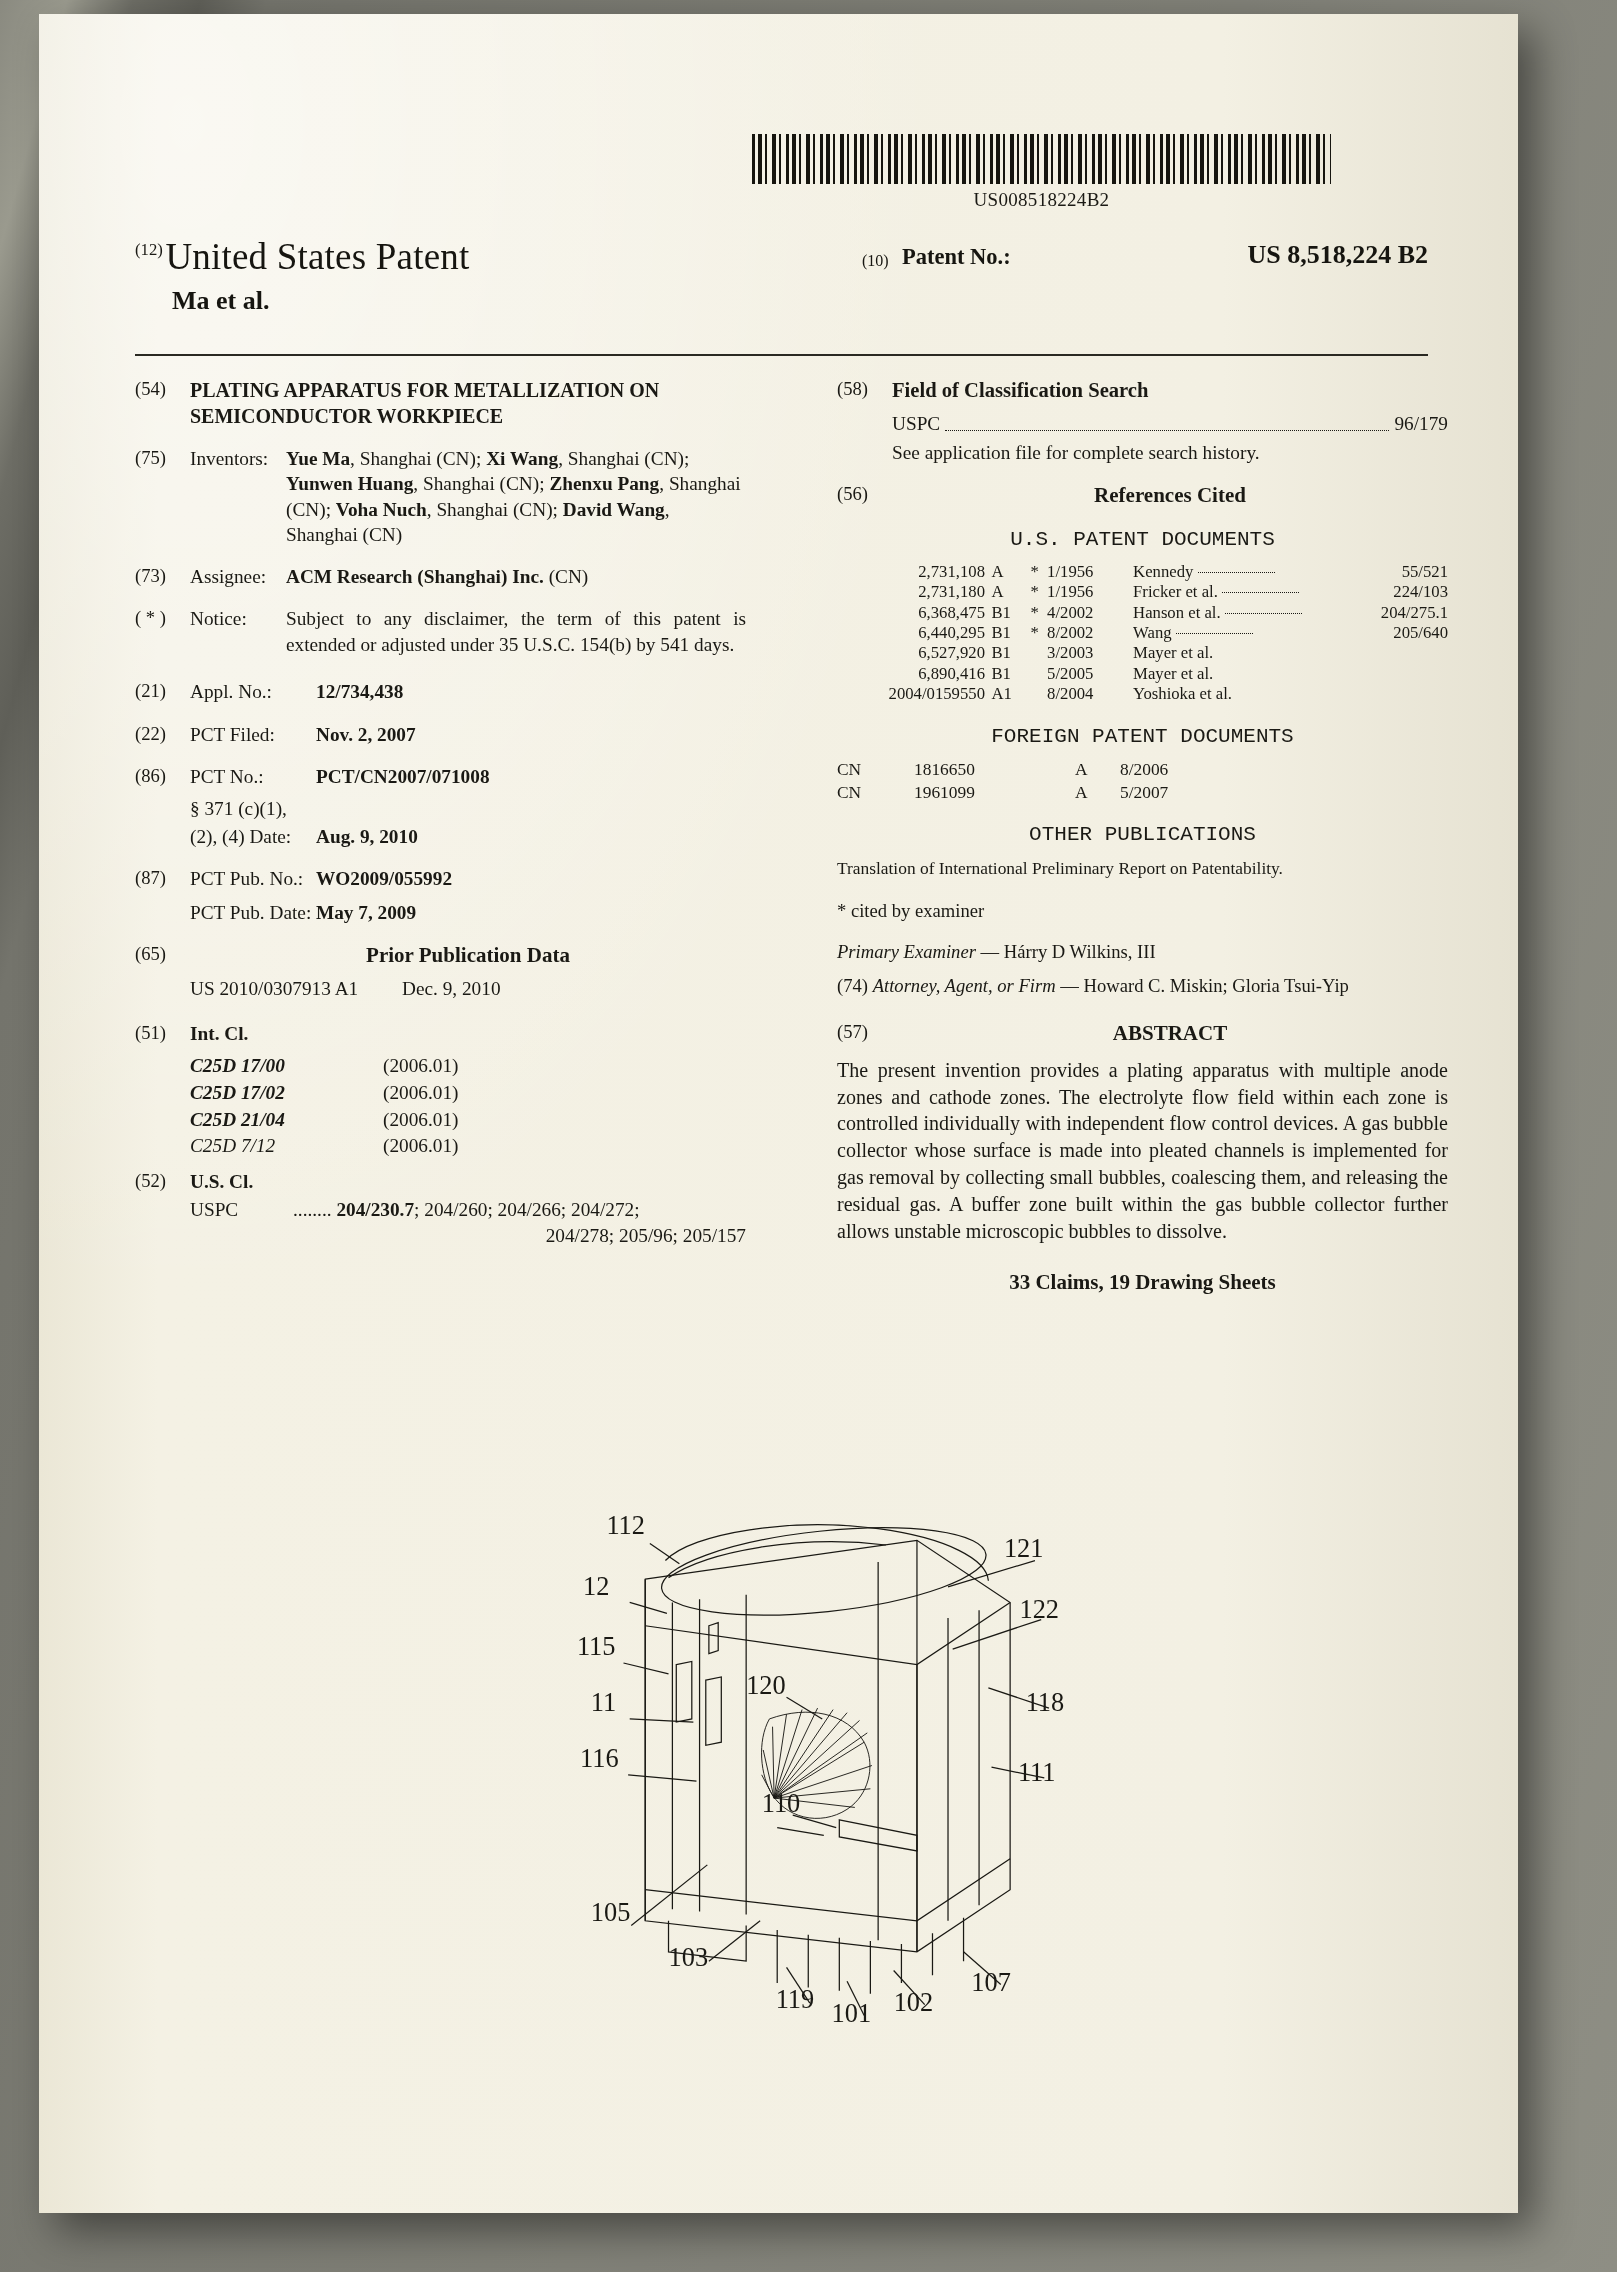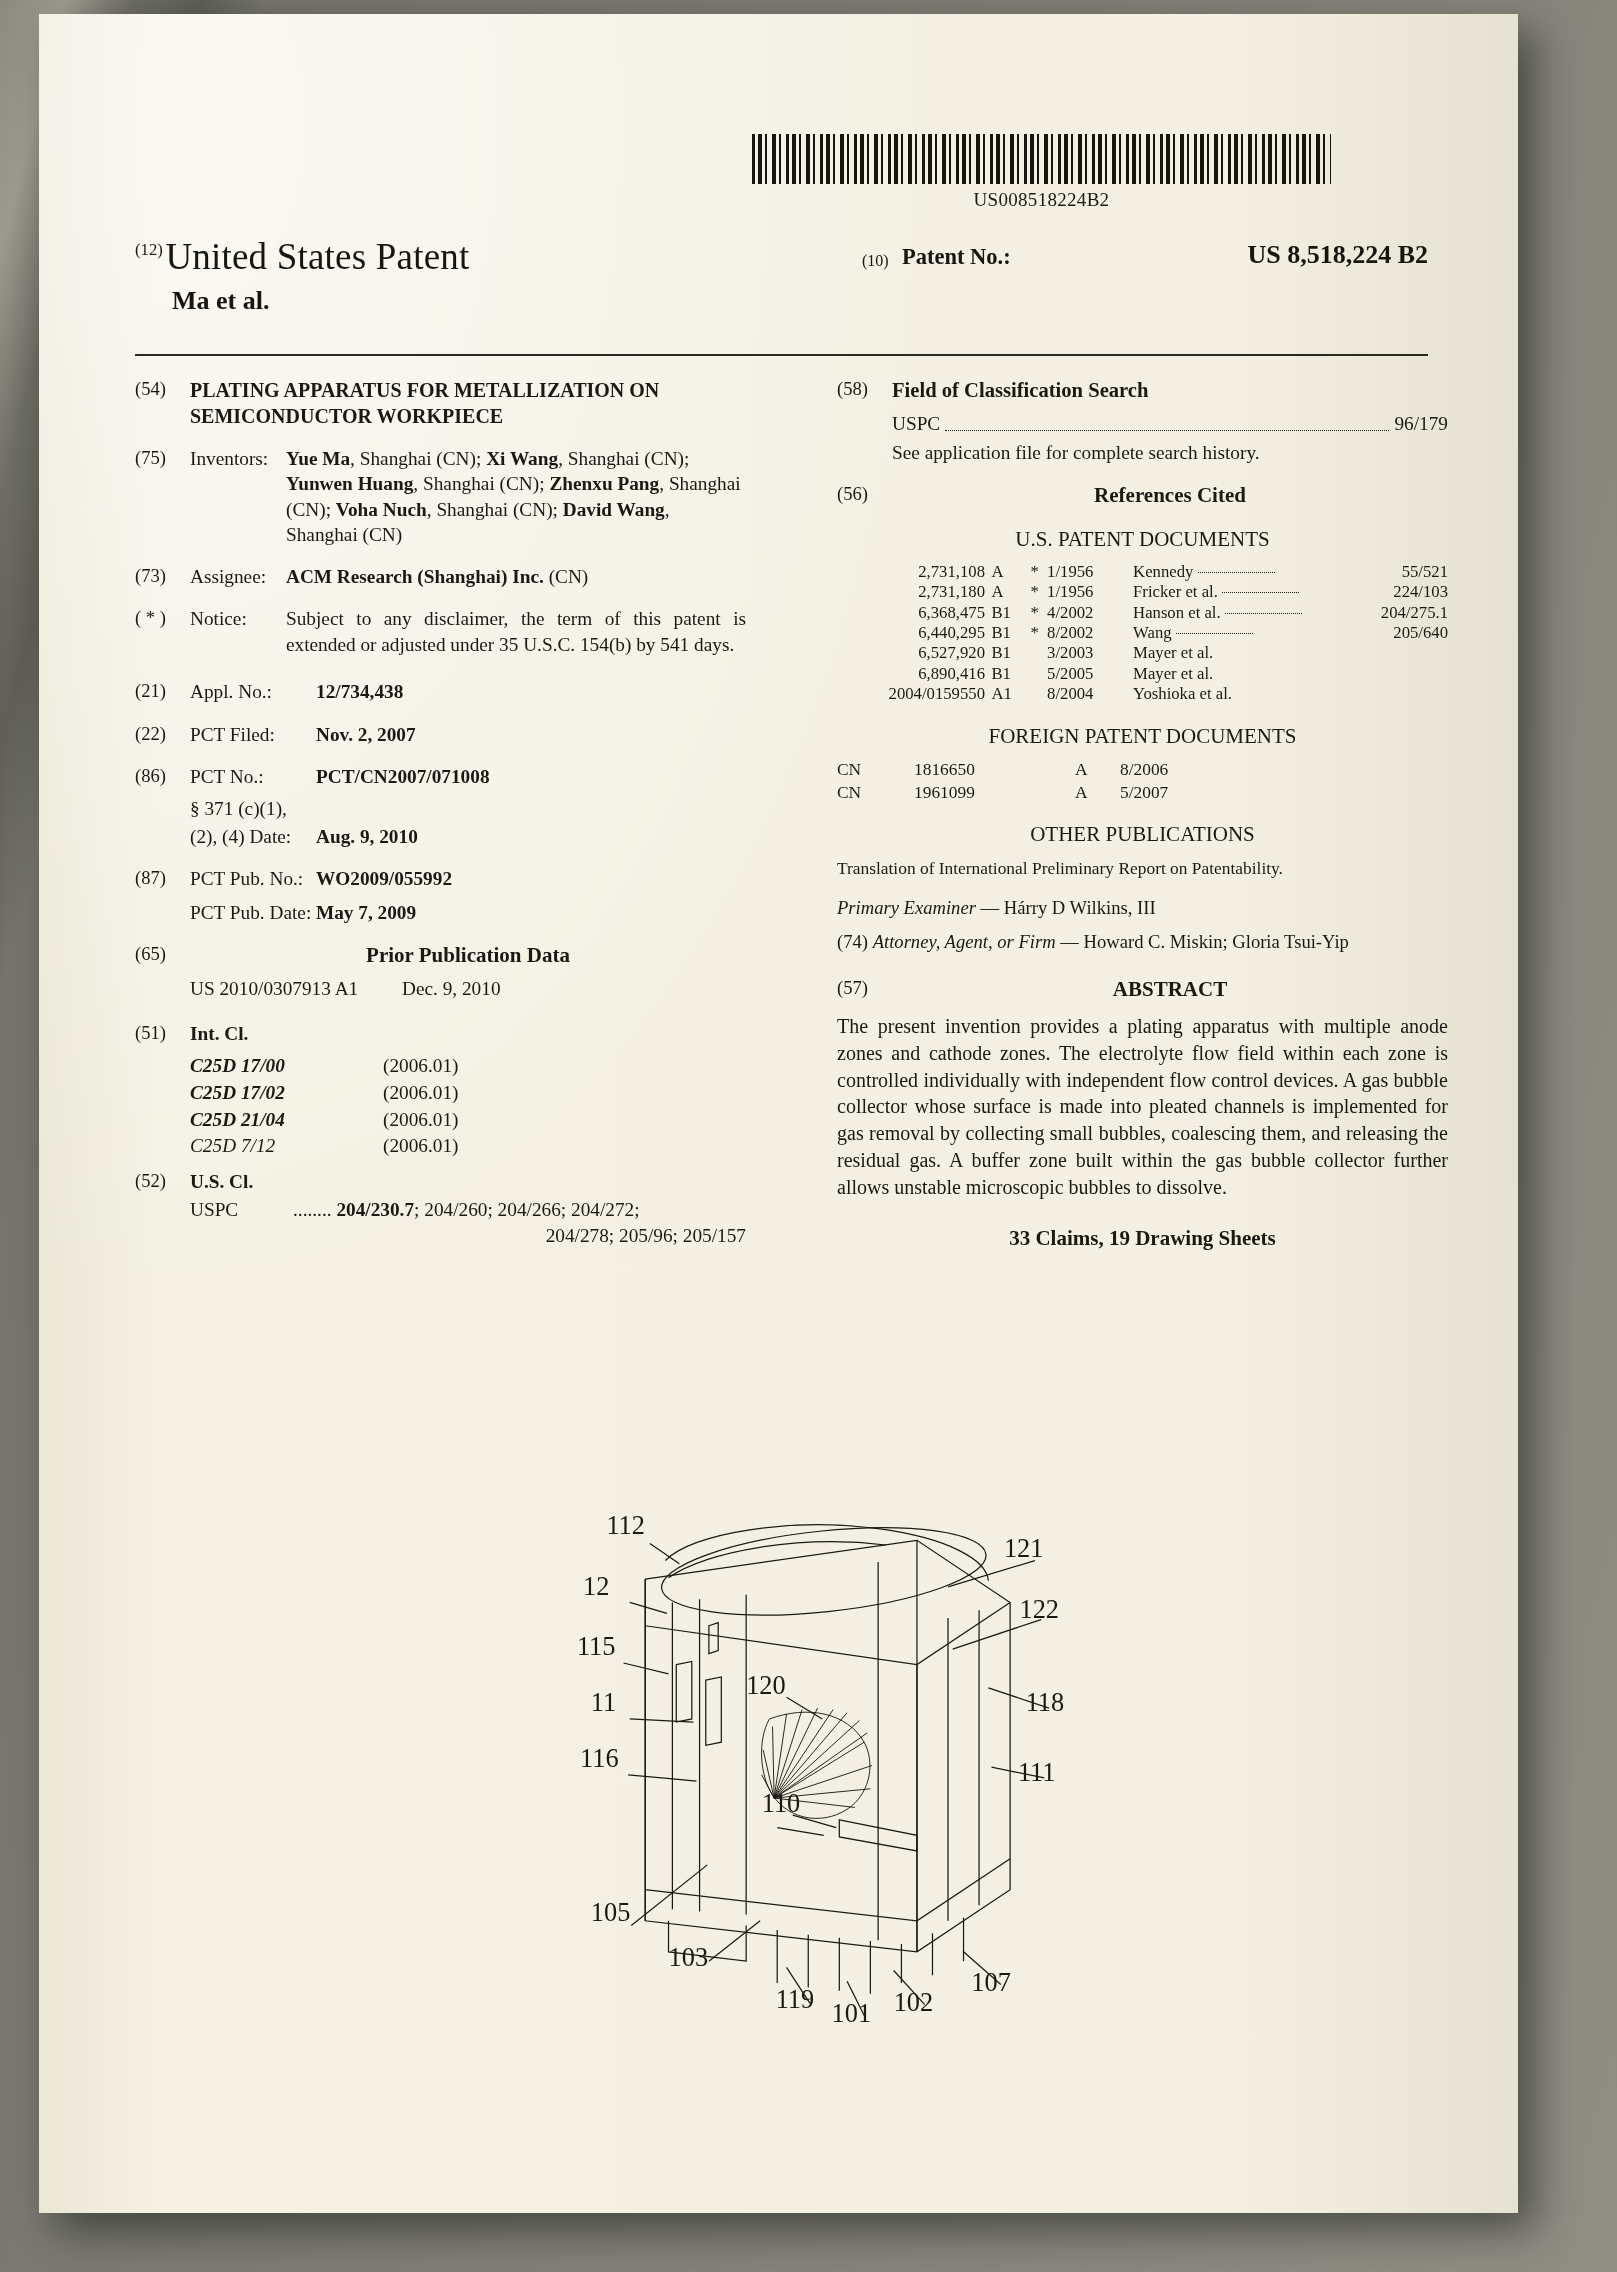--- a/index.html
+++ b/index.html
@@ -219,20 +219,21 @@
   .f-cc { width: 77px; flex: none; }
   .f-no { width: 161px; flex: none; }
   .f-kind { width: 45px; flex: none; }
   .f-date { flex: none; }
 
   .section-center {
     text-align: center;
     font-weight: bold;
     font-size: 21px;
     margin: 14px 0 7.7px 0;
+    font-family: Liberation Mono, monospace;
   }
   .section-center.plain { font-weight: normal; }
 
   .para {
     font-size: 20px;
     line-height: 1.34;
     text-align: justify;
   }
   .small-note { font-size: 18.6px; margin: 9px 0; }
 
@@ -511,20 +512,21 @@
                 <span class="f-cc">CN</span>
                 <span class="f-no">1961099</span>
                 <span class="f-kind">A</span>
                 <span class="f-date">5/2007</span>
               </div>
             </div>
 
           <div class="section-center plain" style="font-weight:normal;margin-top:18px">OTHER PUBLICATIONS</div>
           <div style="font-size:17.4px;margin-top:3.9px">Translation of International Preliminary Report on Patentability.</div>
 
+          <div class="small-note" style="margin-top:19.3px">* cited by examiner</div>
 
           <div class="small-note" style="margin-top:16.7px">
             <span class="i">Primary Examiner</span>
             <span>— Hárry D Wilkins, III</span>
           </div>
 
           <div class="small-note" style="margin-top:3.9px;text-align:justify">
             <span>(74)</span>
             <span class="i">Attorney, Agent, or Firm</span>
             <span>— Howard C. Miskin; Gloria Tsui-Yip</span>

